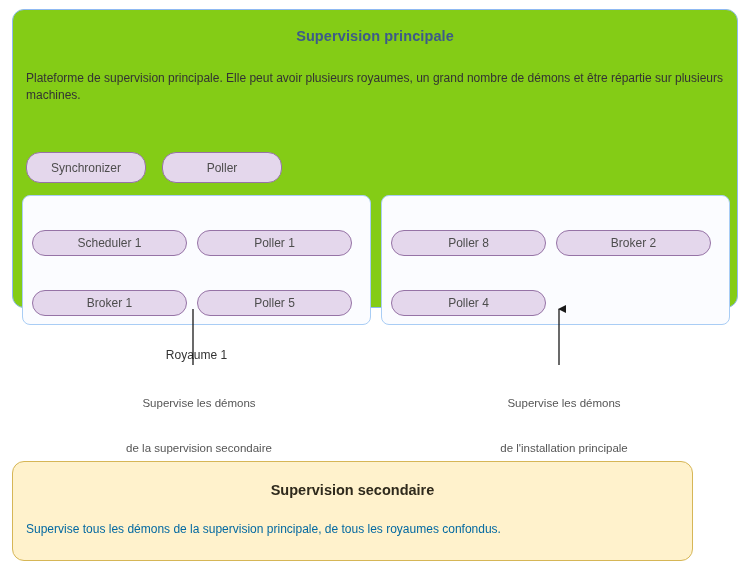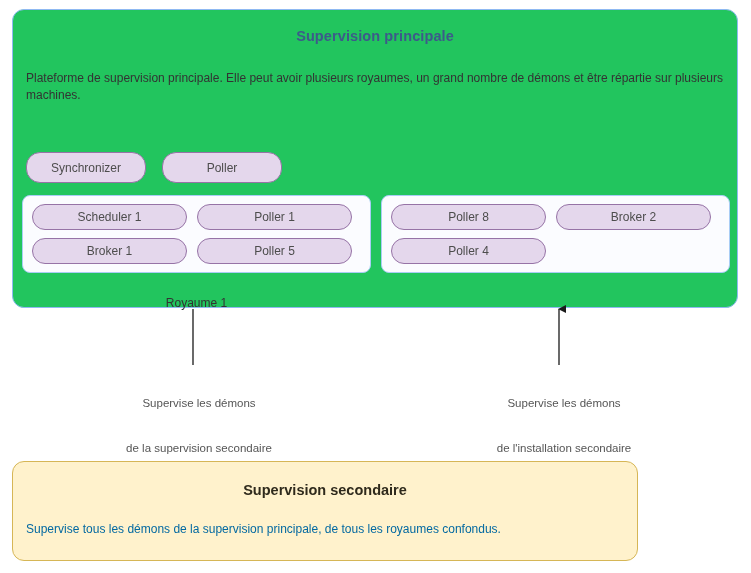--- a/index.html
+++ b/index.html
@@ -16,21 +16,21 @@
   }
 
   
   #primary-panel {
     position: absolute;
     left: 12px;
     top: 9px;
     width: 726px;
     height: 299px;
     box-sizing: border-box;
-    background: #22c55e;
+    background: #84cc16;
     border: 1.5px solid #8fb9f2;
     border-radius: 12px;
   }
   #primary-title {
     position: absolute;
     left: 0;
     top: 18px;
     width: 100%;
     text-align: center;
     font-size: 14.5px;
@@ -88,20 +88,21 @@
     border: 1.2px solid #a9cdf5;
     border-radius: 8px;
     padding: 8px 9px;
     display: flex;
     flex-wrap: wrap;
     gap: 8px 10px;
   }
   .chip-realm {
     width: 155px;
     height: 26px;
+    margin-top: 26px;
   }
   .realm-label {
     margin-top: 23px;
     text-align: center;
     font-size: 12px;
     color: #333333;
   }
 
   
   #arrow-layer {
@@ -131,21 +132,21 @@
     left: 470px;
     top: 365px;
     width: 180px;
   }
 
   
   #secondary-panel {
     position: absolute;
     left: 12px;
     top: 461px;
-    width: 626px;
+    width: 681px;
     height: 100px;
     box-sizing: border-box;
     background: #fff2cc;
     border: 1.5px solid #d6b656;
     border-radius: 12px;
   }
   #secondary-title {
     position: absolute;
     left: 0;
     top: 20px;
@@ -217,19 +218,19 @@
   <line x1="559" y1="461" x2="559" y2="309" stroke="#1a1a1a" stroke-width="1.3" marker-end="url(#head-up)"></line>
 </svg>
 
 <div class="arrow-label" id="arrow-label-down">
   <div>Supervise les démons</div>
   <div>de la supervision secondaire</div>
 </div>
 
 <div class="arrow-label" id="arrow-label-up">
   <div>Supervise les démons</div>
-  <div>de l'installation secondaire</div>
+  <div>de l'installation principale</div>
 </div>
 
 <div id="secondary-panel">
   <div id="secondary-title">Supervision secondaire</div>
   <div id="secondary-desc">Supervise tous les démons de la supervision principale, de tous les royaumes confondus.</div>
 </div>
 
 </body></html>

